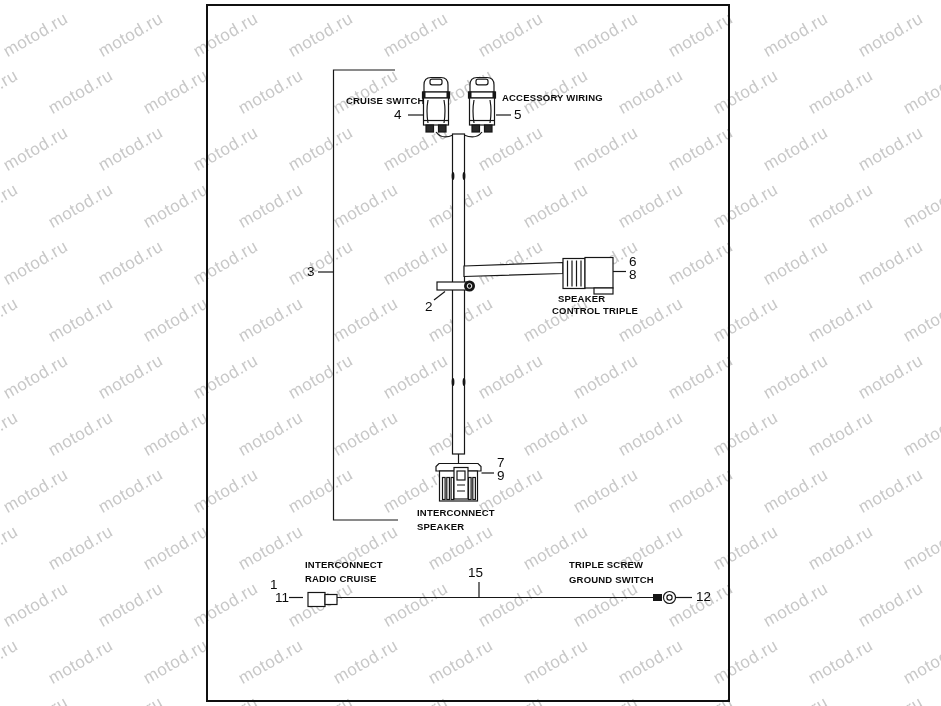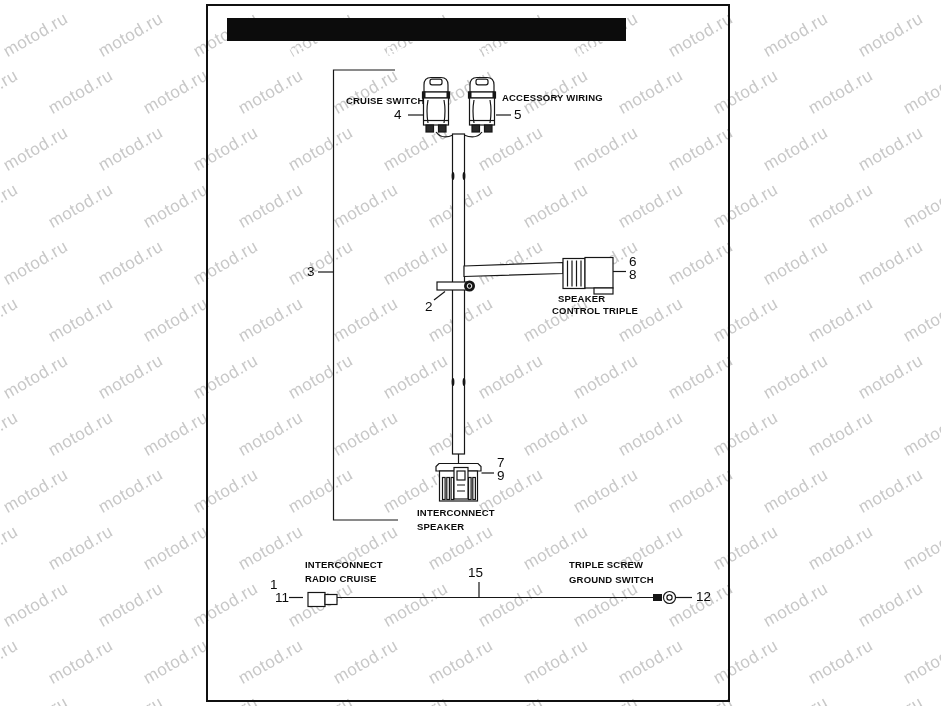--- a/index.html
+++ b/index.html
@@ -307,20 +307,17 @@
     <div class="lbl" style="left:99px;top:569px;">RADIO CRUISE</div>
     <div class="num ctr" style="left:64px;top:574px;width:14px;">1</div>
     <div class="num ctr" style="left:69px;top:587px;width:22px;">11</div>
 
     <div class="num ctr" style="left:262px;top:562px;width:22px;">15</div>
 
     <div class="lbl" style="left:363px;top:555px;">TRIPLE SCREW</div>
     <div class="lbl" style="left:363px;top:570px;">GROUND SWITCH</div>
     <div class="num" style="left:490px;top:586px;">12</div>
 
-    <div class="title-bar">
-      <span>WIRING HARNESSES,     ACCESSORY &amp; CRUISE – FLTR</span>
-    </div>
 
     <div class="panel-border"></div>
   </div>
 
 </div>
 
 </body></html>

